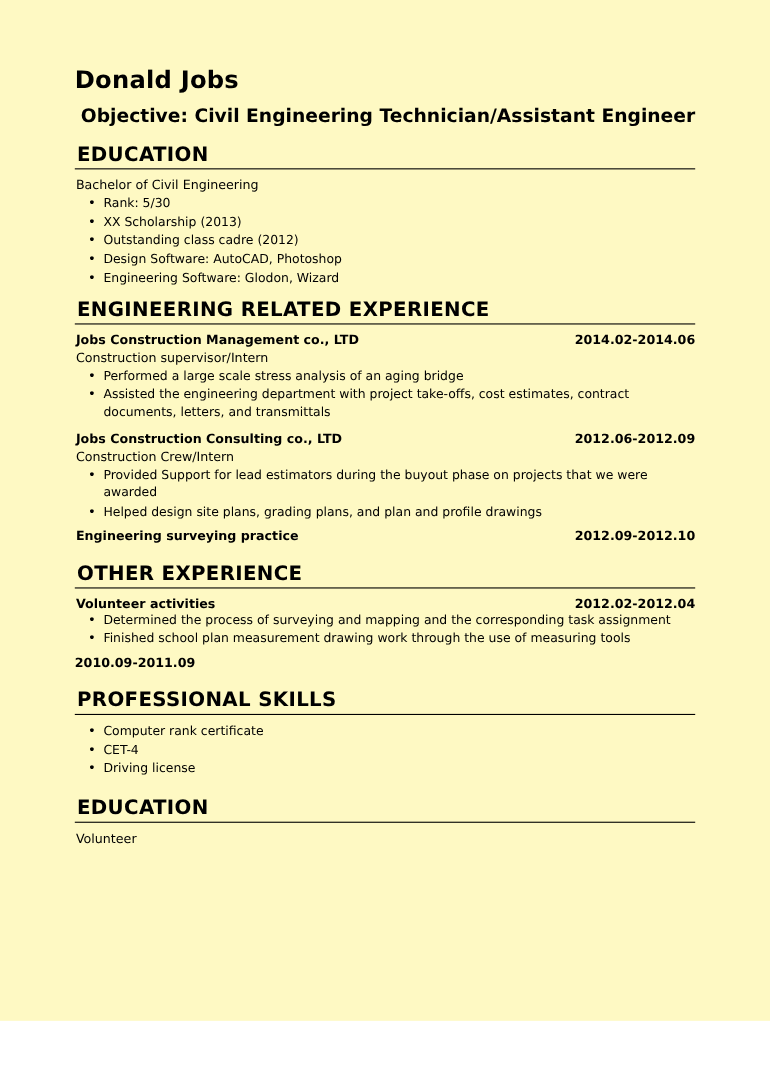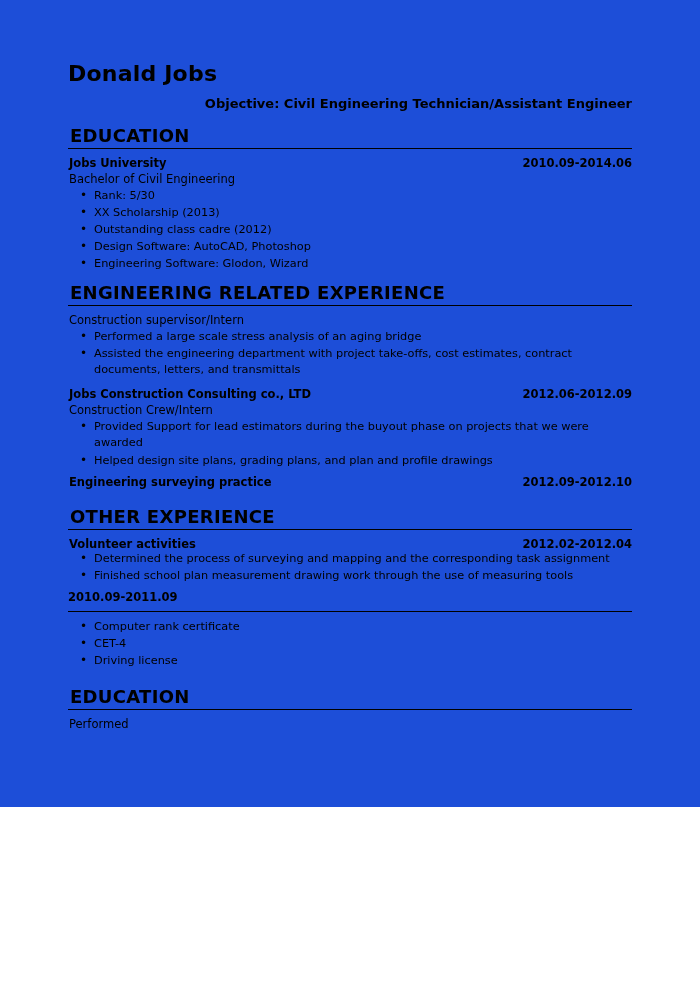--- a/index.html
+++ b/index.html
@@ -10,43 +10,43 @@
   body {
     width: 700px;
     height: 990px;
     font-family: "DejaVu Sans", sans-serif;
     color: #000000;
     -webkit-font-smoothing: antialiased;
   }
   .page {
     position: relative;
     width: 700px;
-    height: 807px;
-    background: #1d4ed8;
+    height: 928px;
+    background: #fef9c3;
     box-sizing: border-box;
     padding: 62px 68px 0 68px;
   }
   .name {
     font-size: 22px;
     font-weight: bold;
     letter-spacing: 0.2px;
     margin: 0 0 10px 0;
     line-height: 1.1;
   }
   .contact-line {
     text-align: right;
     font-size: 11.5px;
     margin-bottom: 3px;
   }
   .contact-line .email {
     margin-right: 26px;
   }
   .objective-line {
     text-align: right;
-    font-size: 13px;
+    font-size: 17px;
     font-weight: bold;
     margin-bottom: 14px;
   }
   .section {
     margin-bottom: 2px;
   }
   .section-title {
     font-size: 18px;
     font-weight: bold;
     letter-spacing: 0.3px;
@@ -113,40 +113,40 @@
   <h1 class="name">Donald Jobs</h1>
 
 
   <div class="objective-line">Objective: Civil Engineering Technician/Assistant Engineer</div>
 
   <div class="section">
     <div class="section-title">EDUCATION</div>
     <div class="rule"></div>
 
     <div class="entry">
-      <div class="entry-head">
-        <span class="left">Jobs University</span>
-        <span class="right">2010.09-2014.06</span>
-      </div>
       <div class="entry-sub">Bachelor of Civil Engineering</div>
       <ul class="bullets">
         <li>Rank: 5/30</li>
         <li>XX Scholarship (2013)</li>
         <li>Outstanding class cadre (2012)</li>
         <li>Design Software: AutoCAD, Photoshop</li>
         <li>Engineering Software: Glodon, Wizard</li>
       </ul>
     </div>
   </div>
 
   <div class="section">
     <div class="section-title">ENGINEERING RELATED EXPERIENCE</div>
     <div class="rule"></div>
 
     <div class="entry">
+      <div class="entry-head">
+        <span class="left">Jobs Construction Management co., LTD</span>
+        <span class="right">2014.02-2014.06</span>
+      </div>
       <div class="entry-sub">Construction supervisor/Intern</div>
       <ul class="bullets">
         <li>Performed a large scale stress analysis of an aging bridge</li>
         <li>Assisted the engineering department with project take-offs, cost estimates, contract documents, letters, and transmittals</li>
       </ul>
     </div>
 
     <div class="spacer-xs"></div>
 
     <div class="entry">
@@ -189,29 +189,30 @@
     <div class="entry">
       <div class="entry-head">
         <span class="right">2010.09-2011.09</span>
       </div>
     </div>
   </div>
 
   <div class="spacer-sm"></div>
 
   <div class="section">
+    <div class="section-title">PROFESSIONAL SKILLS</div>
     <div class="rule"></div>
     <ul class="bullets">
       <li>Computer rank certificate</li>
       <li>CET-4</li>
       <li>Driving license</li>
     </ul>
   </div>
 
   <div class="spacer-sm"></div>
 
   <div class="section">
     <div class="section-title">EDUCATION</div>
     <div class="rule"></div>
-    <div class="plain-line">Performed</div>
+    <div class="plain-line">Volunteer</div>
   </div>
 
 </div>
 
 </body></html>

